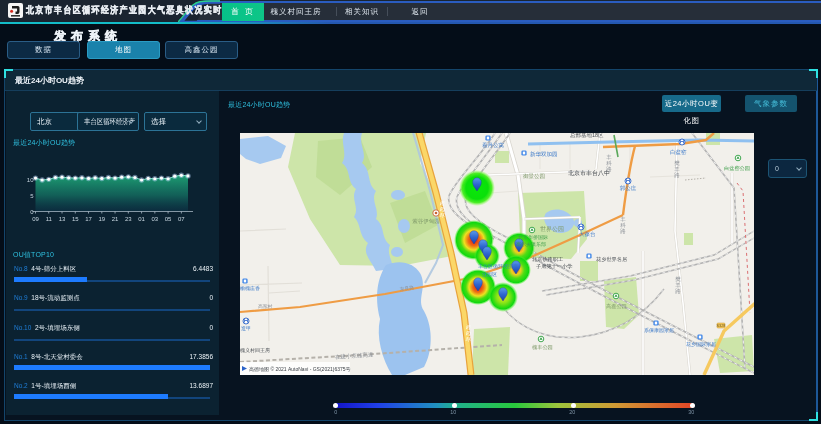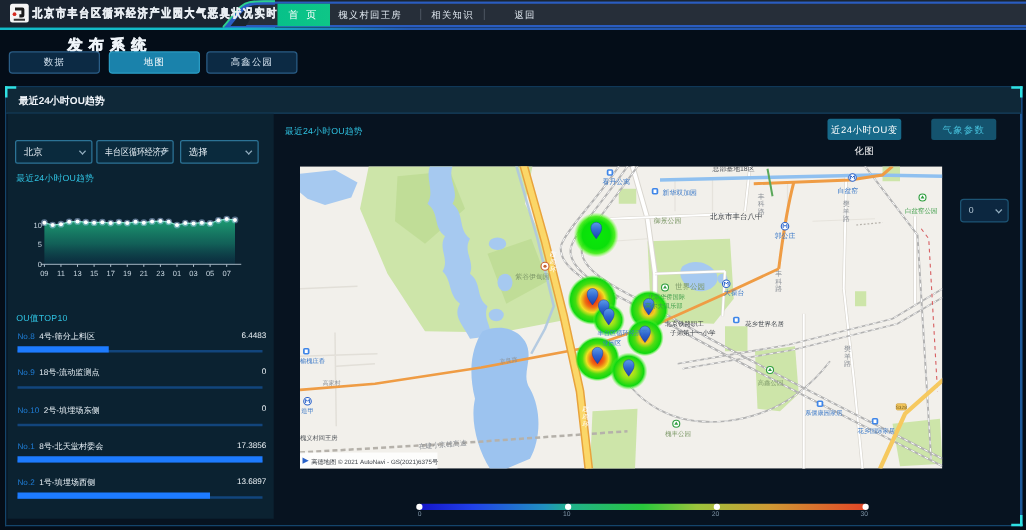--- a/index.html
+++ b/index.html
@@ -82,21 +82,21 @@
 
   <div id="pubsys">发布系统</div>
   <div class="tabbtn" style="left:7px;">数据</div>
   <div class="tabbtn active" style="left:87px;">地图</div>
   <div class="tabbtn" style="left:165px;">高鑫公园</div>
 
   <div id="panel"></div>
   <div id="ptitle">最近24小时OU趋势</div>
 
   <div id="sidebar">
-    <div class="dd" style="left:6px;width:62px;">北京<span class="chev"></span></div>
+    <div class="dd" style="left:24px;width:62px;">北京<span class="chev"></span></div>
     <div class="dd" style="left:71px;width:62px;"><span style="display:inline-block;transform:scale(0.85,1);transform-origin:0 0;white-space:nowrap;">丰台区循环经济产</span><span class="chev"></span></div>
     <div class="dd" style="left:138px;width:63px;">选择<span class="chev"></span></div>
     <div class="tealtitle abs" style="left:7px;top:47px;">最近24小时OU趋势</div>
     <svg id="chart" class="abs" style="left:0;top:60px;" width="213" height="100" viewBox="0 0 213 100">
         <defs>
           <linearGradient id="ag" x1="0" y1="0" x2="0" y2="1">
             <stop offset="0" stop-color="#1ea878" stop-opacity="0.92"></stop>
             <stop offset="0.55" stop-color="#157a68" stop-opacity="0.7"></stop>
             <stop offset="1" stop-color="#0c3a50" stop-opacity="0.4"></stop>
           </linearGradient>

